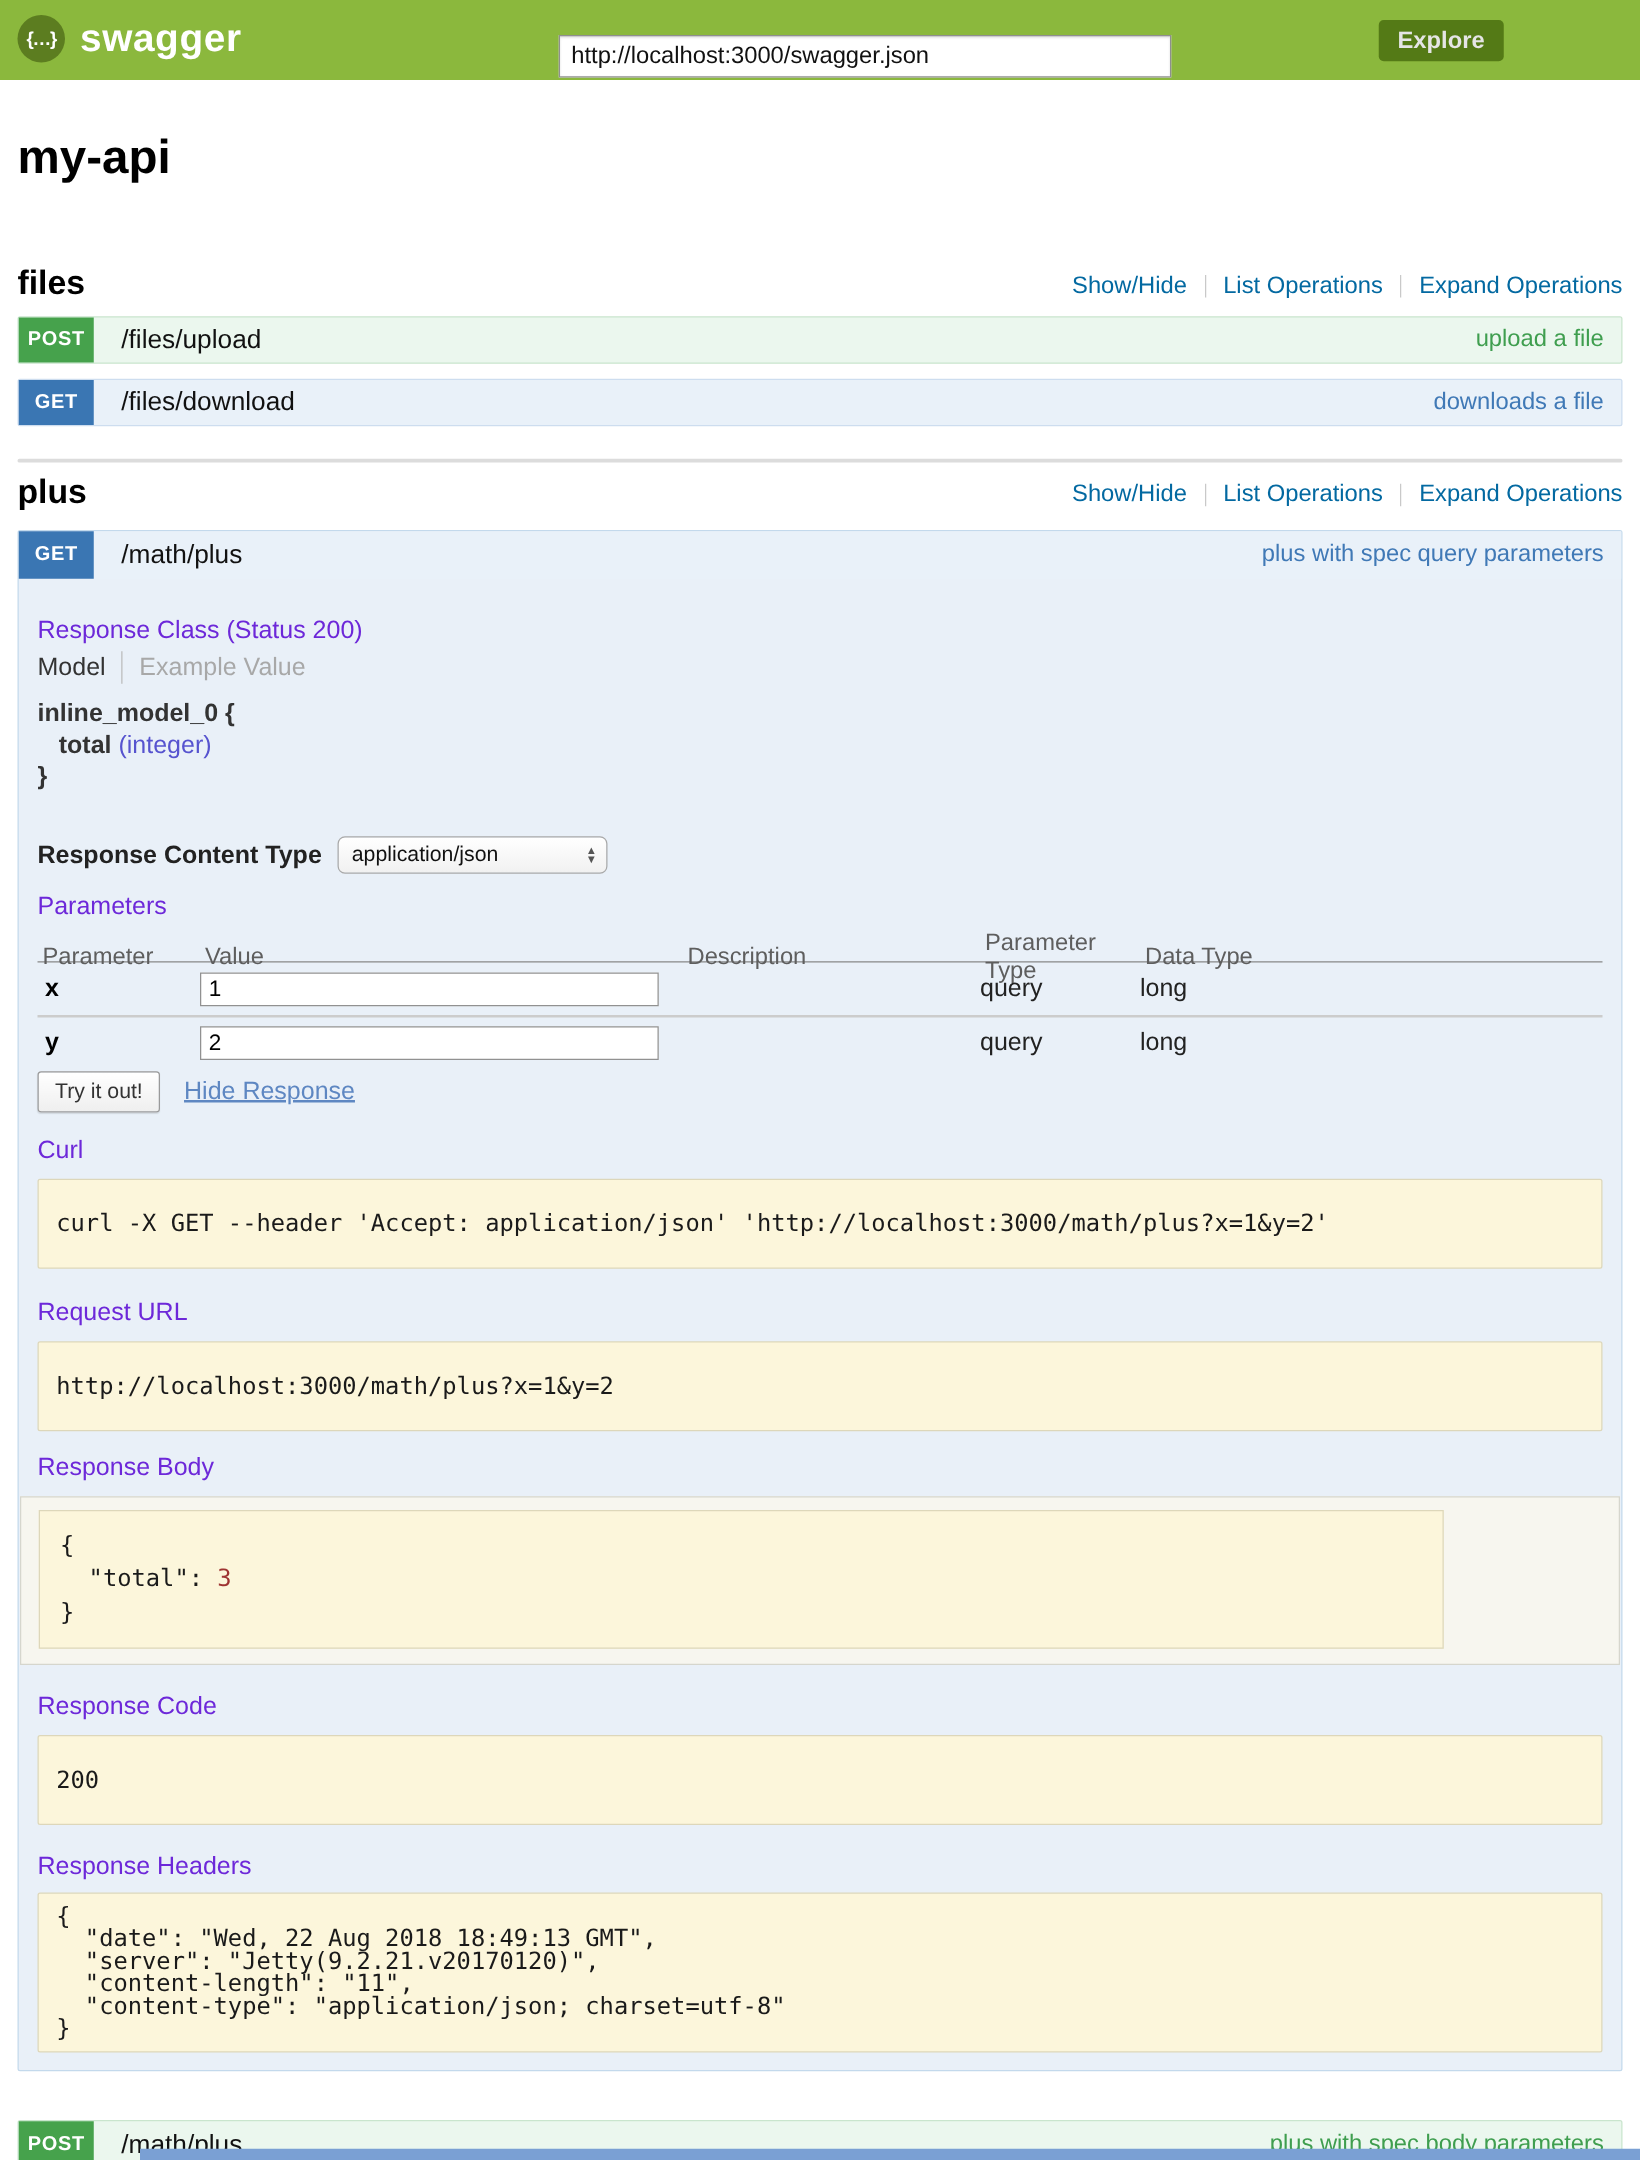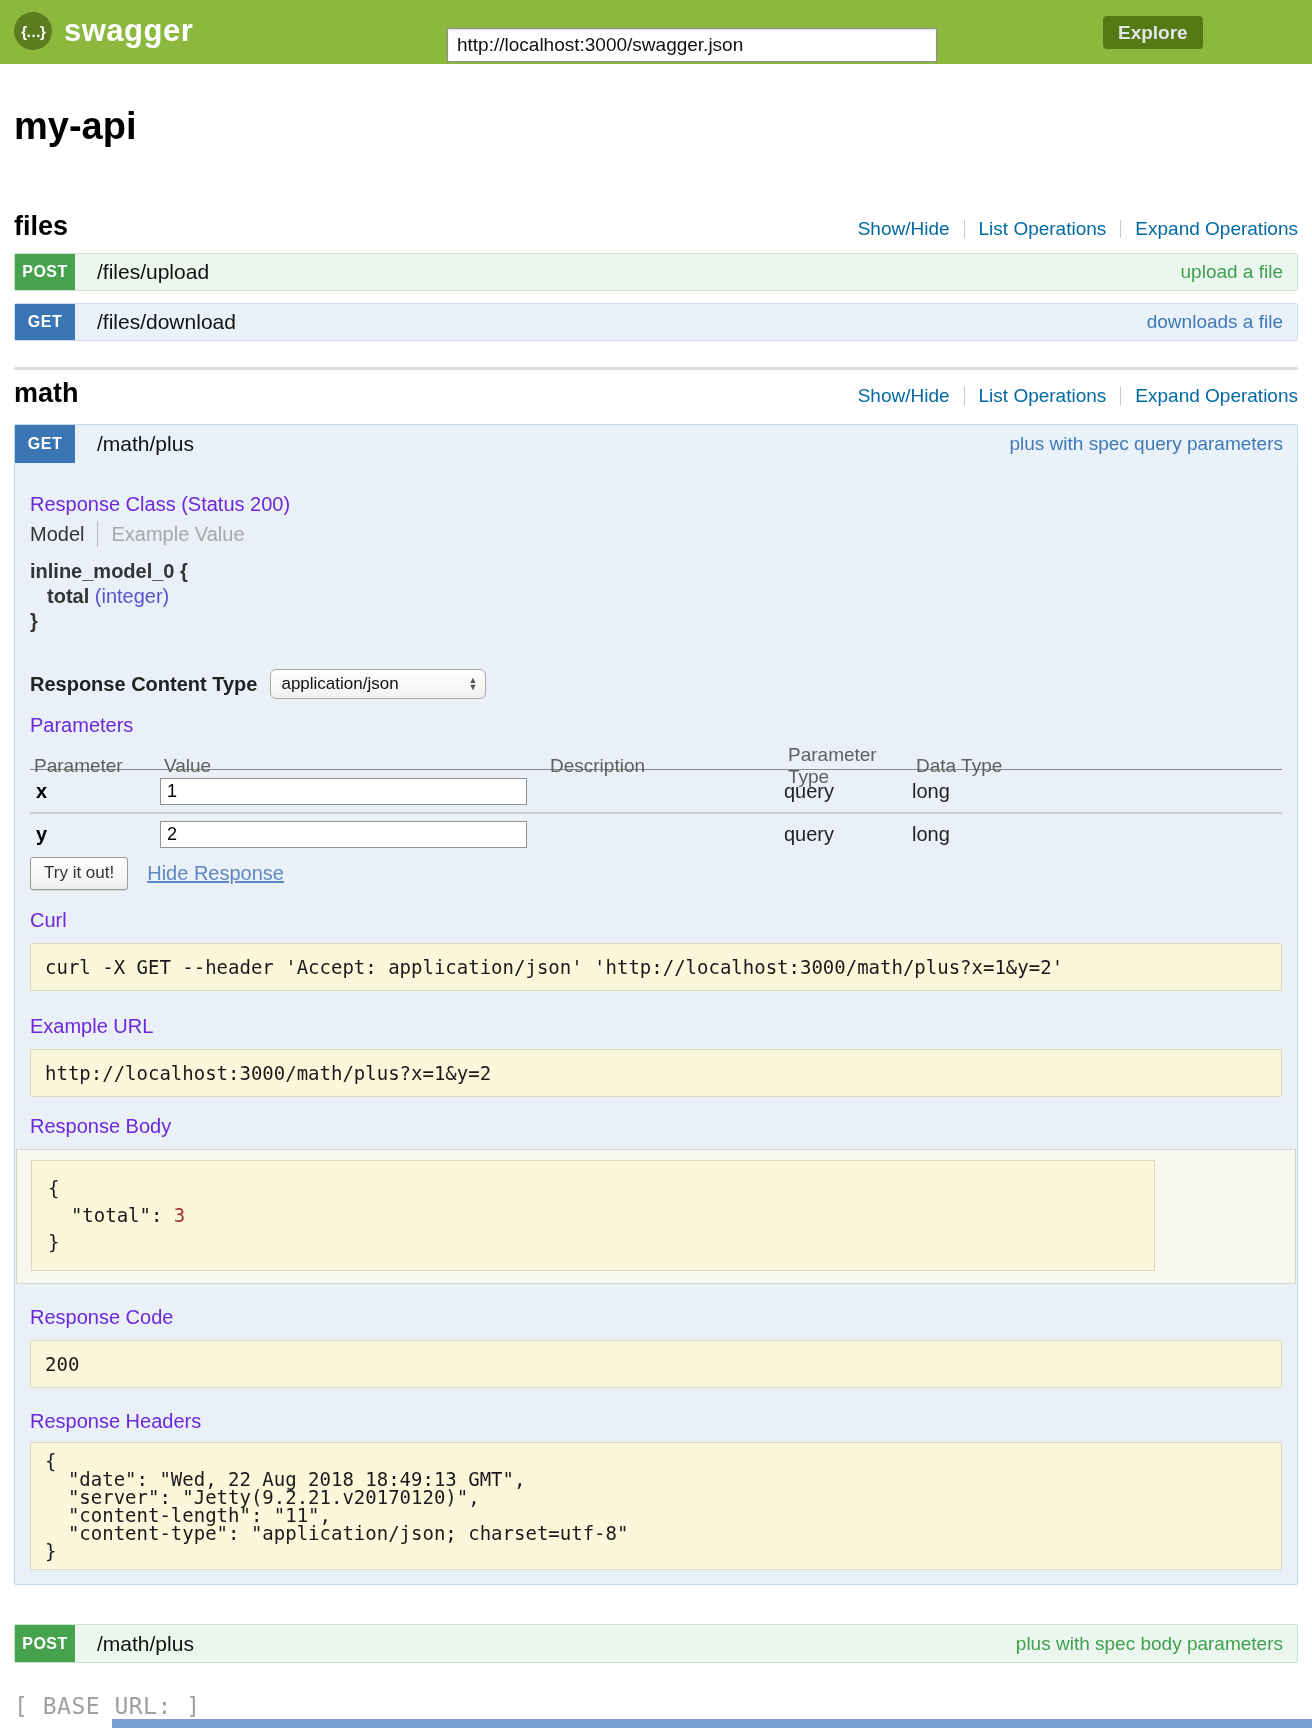--- a/index.html
+++ b/index.html
@@ -109,21 +109,21 @@
   .try-btn {
     height:33px; padding:0 13px; background:linear-gradient(#ffffff,#efefef);
     border:1px solid #9a9a9a; border-radius:3px; font-size:17px; color:#333; cursor:pointer;
     font-family:"Liberation Sans", sans-serif; box-shadow:0 1px 1px rgba(0,0,0,0.1);
   }
   .hide-response { margin-left:19px; font-size:20px; color:#5e87c2; text-decoration:underline; cursor:pointer; }
   .sub-head { margin-top:19px; line-height:22px; }
   .mono { font-family:"DejaVu Sans Mono","Liberation Mono",monospace; }
   .code-box {
     margin-top:12px; background:#fcf6db; border:1px solid #ddd7ba; border-radius:2px;
-    padding:12px 14px; font-size:19px; color:#1a1a1a; white-space:pre;
+    padding:24px 14px; font-size:19px; color:#1a1a1a; white-space:pre;
   }
   .mt24 { margin-top:24px; }
   .mt22 { margin-top:22px; }
   .mt18 { margin-top:18px; }
   .rb-outer {
     margin:12px -14px 0; background:#f7f6ef; border:1px solid #d6d6cd;
     padding:10px 140px 12px 14px;
   }
   .rb-inner {
     background:#fcf6db; border:1px solid #ddd7ba; padding:14px 16px;
@@ -169,21 +169,21 @@
 
 <div class="op-row get-row row-m-get">
   <span class="badge">GET</span>
   <a class="path">/files/download</a>
   <a class="summary">downloads a file</a>
 </div>
 
 <div class="divider"></div>
 
 <div class="sec-head math">
-  <div class="sec-title">math</div>
+  <div class="sec-title">plus</div>
   <div class="ops-links">
     <a>Show/Hide</a>
     <span class="ops-sep"></span>
     <a>List Operations</a>
     <span class="ops-sep"></span>
     <a>Expand Operations</a>
   </div>
 </div>
 
 <div class="op-expanded">
@@ -246,21 +246,21 @@
     </div>
 
     <div class="try-row">
       <button class="try-btn">Try it out!</button>
       <a class="hide-response">Hide Response</a>
     </div>
 
     <div class="blue-head sub-head">Curl</div>
     <div class="code-box mono">curl -X GET --header 'Accept: application/json' 'http://localhost:3000/math/plus?x=1&amp;y=2'</div>
 
-    <div class="blue-head sub-head mt24">Example URL</div>
+    <div class="blue-head sub-head mt24">Request URL</div>
     <div class="code-box mono">http://localhost:3000/math/plus?x=1&amp;y=2</div>
 
     <div class="blue-head sub-head mt18">Response Body</div>
     <div class="rb-outer">
       <div class="rb-inner mono"><span>{</span>
 <span>  "total": </span><span class="num">3</span>
 <span>}</span></div>
     </div>
 
     <div class="blue-head sub-head mt22">Response Code</div>

